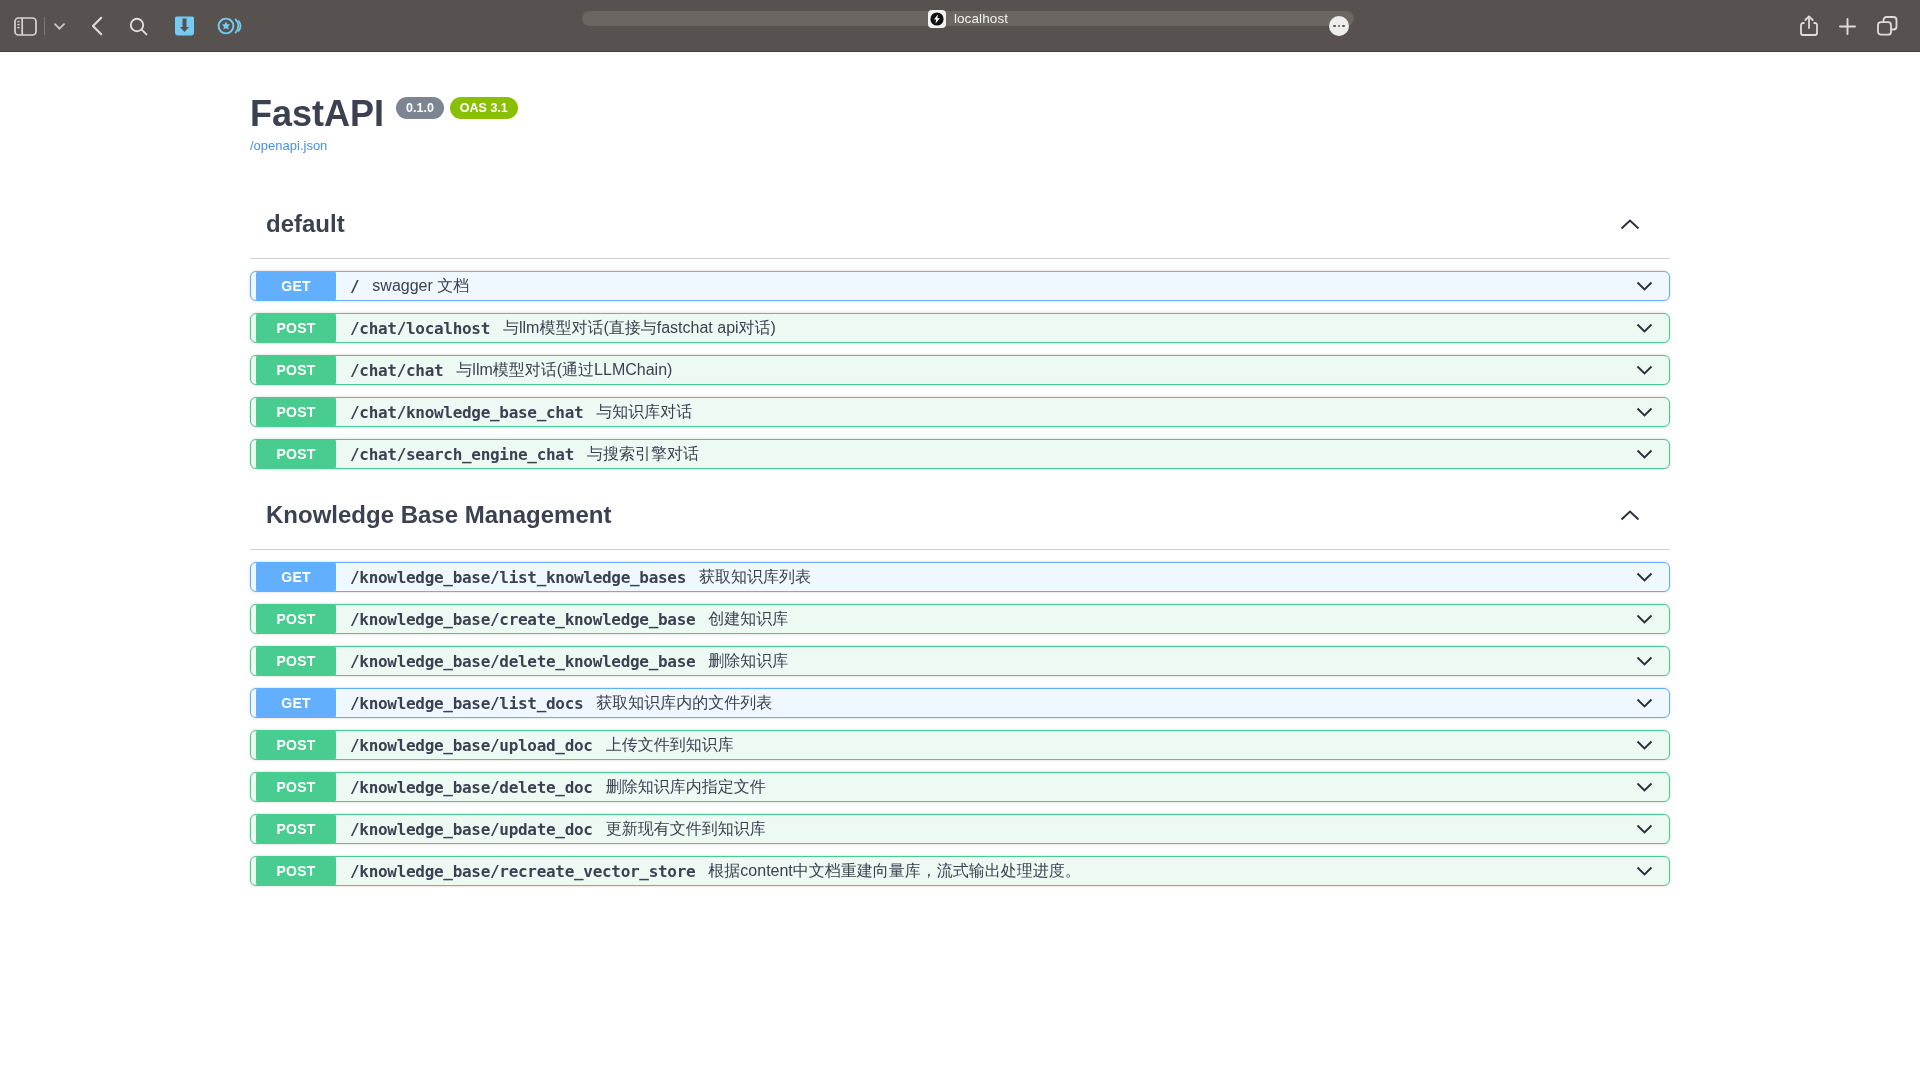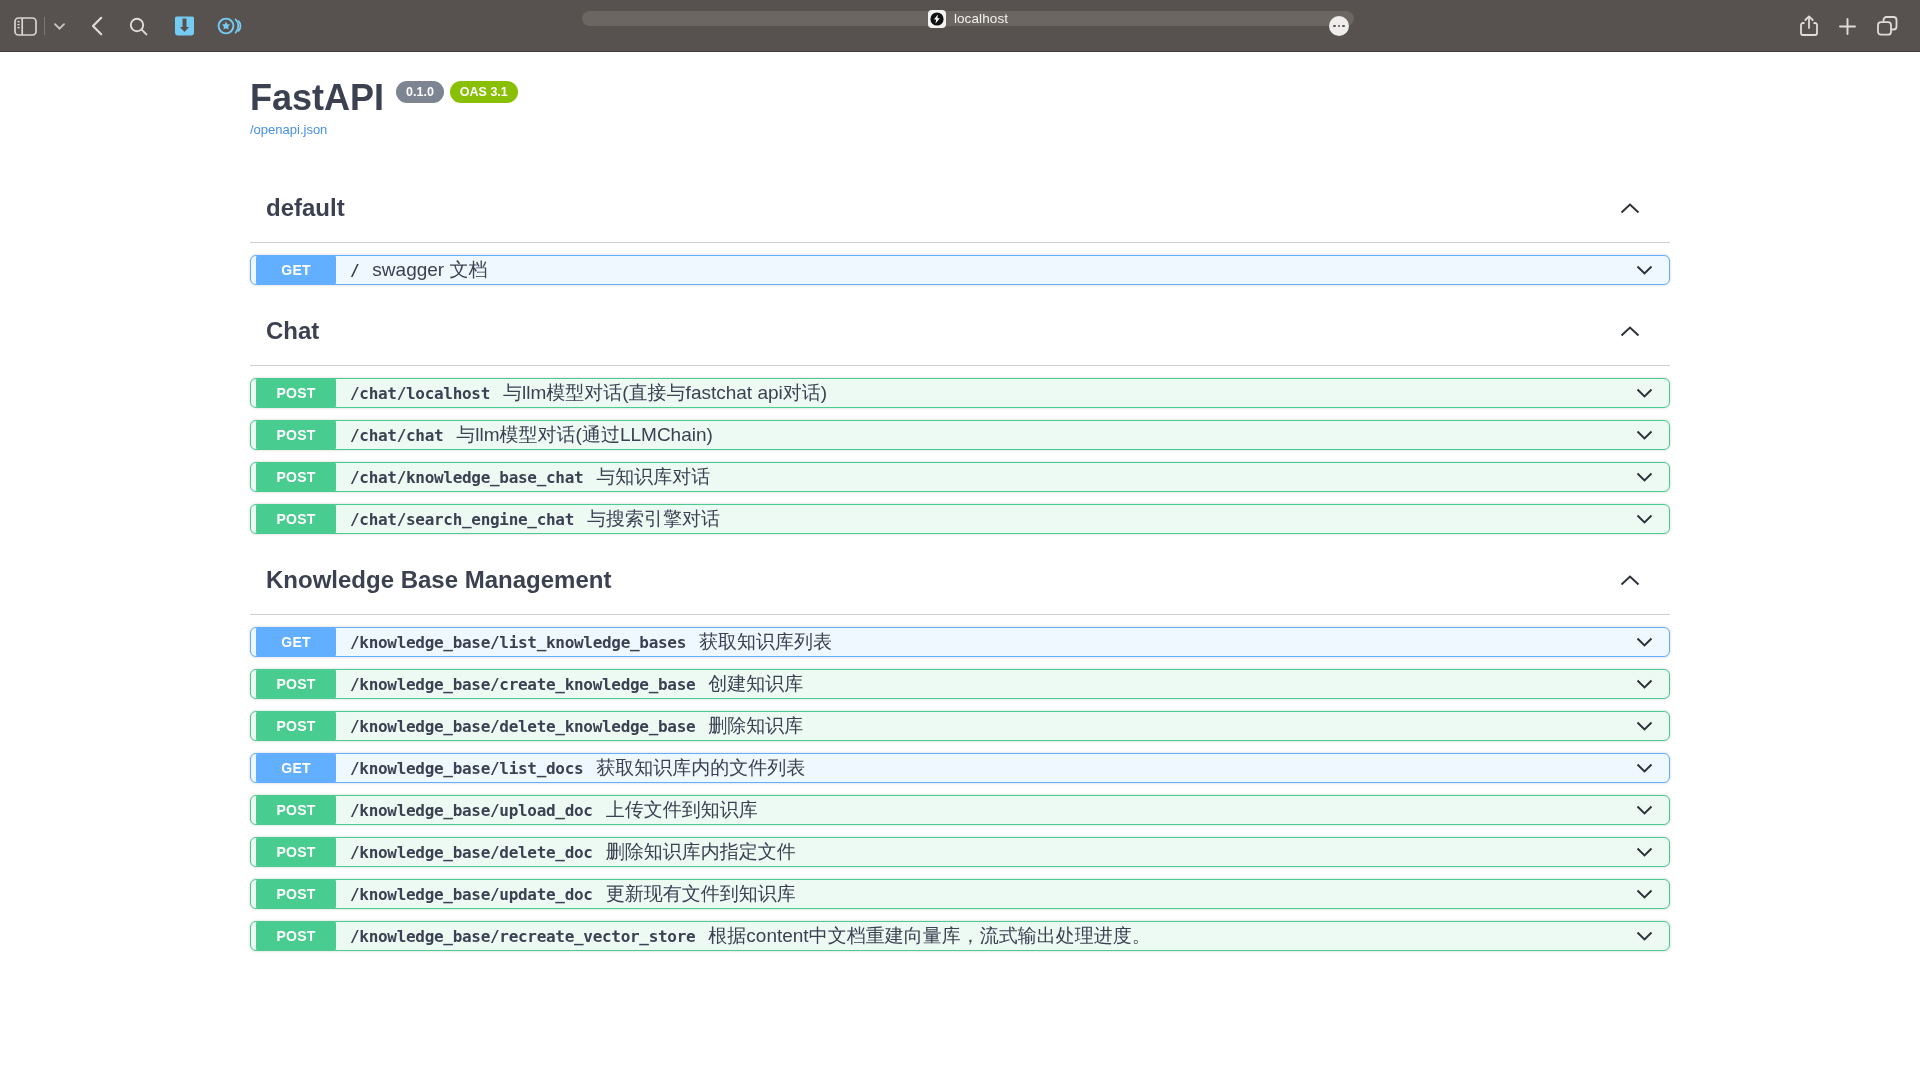--- a/index.html
+++ b/index.html
@@ -32,21 +32,21 @@
   }
   .url { color:#f4f2f1; font-size:13.5px; letter-spacing:.1px; }
   .page-menu {
     position:absolute; right:5px; top:5px; width:20px; height:20px; border-radius:50%;
     background:#efedec; display:flex; align-items:center; justify-content:center; gap:2px;
   }
   .page-menu i { width:2.6px; height:2.6px; border-radius:50%; background:#57524f; display:block; }
   .tb-right { position:absolute; right:22px; top:0; height:52px; display:flex; align-items:center; gap:21px; }
 
   
-  .wrapper { max-width:1460px; margin:0 auto; padding:24px 20px 0; }
+  .wrapper { max-width:1460px; margin:0 auto; padding:40px 20px 0; }
   .info { margin-bottom:36px; }
   .api-title {
     margin:0; font-size:36px; line-height:44px; font-weight:700;
     color:var(--heading,#3b4151); display:flex; align-items:flex-start; gap:12px;
   }
   .badges { display:flex; gap:6px; margin-top:5px; }
   .badge {
     border-radius:57px; padding:4px 10px; font-size:12.5px; font-weight:700;
     color:#fff; line-height:14px; white-space:nowrap;text-align:center;
   }
@@ -72,21 +72,21 @@
   .method {
     min-width:80px; text-align:center; padding:7px 0; border-radius:3px;
     color:#fff; font-size:14px; font-weight:700; letter-spacing:.2px;
   }
   .get  .method { background:var(--get,#61affe); }
   .post .method { background:var(--post,#49cc90); }
   .path {
     font-family:"DejaVu Sans Mono", monospace; font-size:16px; font-weight:700;
     color:var(--heading,#3b4151); letter-spacing:-.3px; white-space:nowrap;
   }
-  .desc { font-size:19px; color:var(--heading,#3b4151); margin-left:-1px; white-space:nowrap; }
+  .desc { font-size:16px; color:var(--heading,#3b4151); margin-left:-1px; white-space:nowrap; }
   .chev { margin-left:auto; display:flex; align-items:center; }
 </style>
 </head>
 <body>
 
 <div class="toolbar">
   <div class="tb-left">
     <span class="tb-icon">
       <svg width="23" height="19" viewBox="0 0 23 19">
           <rect x="1" y="1" width="21" height="17" rx="3.5" fill="none" stroke="#d8d5d4" stroke-width="1.7"></rect>
@@ -193,26 +193,20 @@
       <span class="desc">swagger 文档</span>
       <span class="chev">
           <svg width="17" height="10" viewBox="0 0 17 10">
             <path d="M1.5 1.5l7 7 7-7" fill="none" stroke="#2b3036" stroke-width="1.9"></path>
           </svg>
         </span>
     </div>
   </div>
 
   <div>
-    <div class="tagheader">
-      <h4>Chat</h4>
-      <svg width="20" height="11" viewBox="0 0 20 11">
-          <path d="M1.5 9.5L10 1.5l8.5 8" fill="none" stroke="#2b3036" stroke-width="1.9"></path>
-        </svg>
-    </div>
     <div class="opblock post">
       <span class="method">POST</span>
       <span class="path">/chat/localhost</span>
       <span class="desc">与llm模型对话(直接与fastchat api对话)</span>
       <span class="chev">
           <svg width="17" height="10" viewBox="0 0 17 10">
             <path d="M1.5 1.5l7 7 7-7" fill="none" stroke="#2b3036" stroke-width="1.9"></path>
           </svg>
         </span>
     </div>

